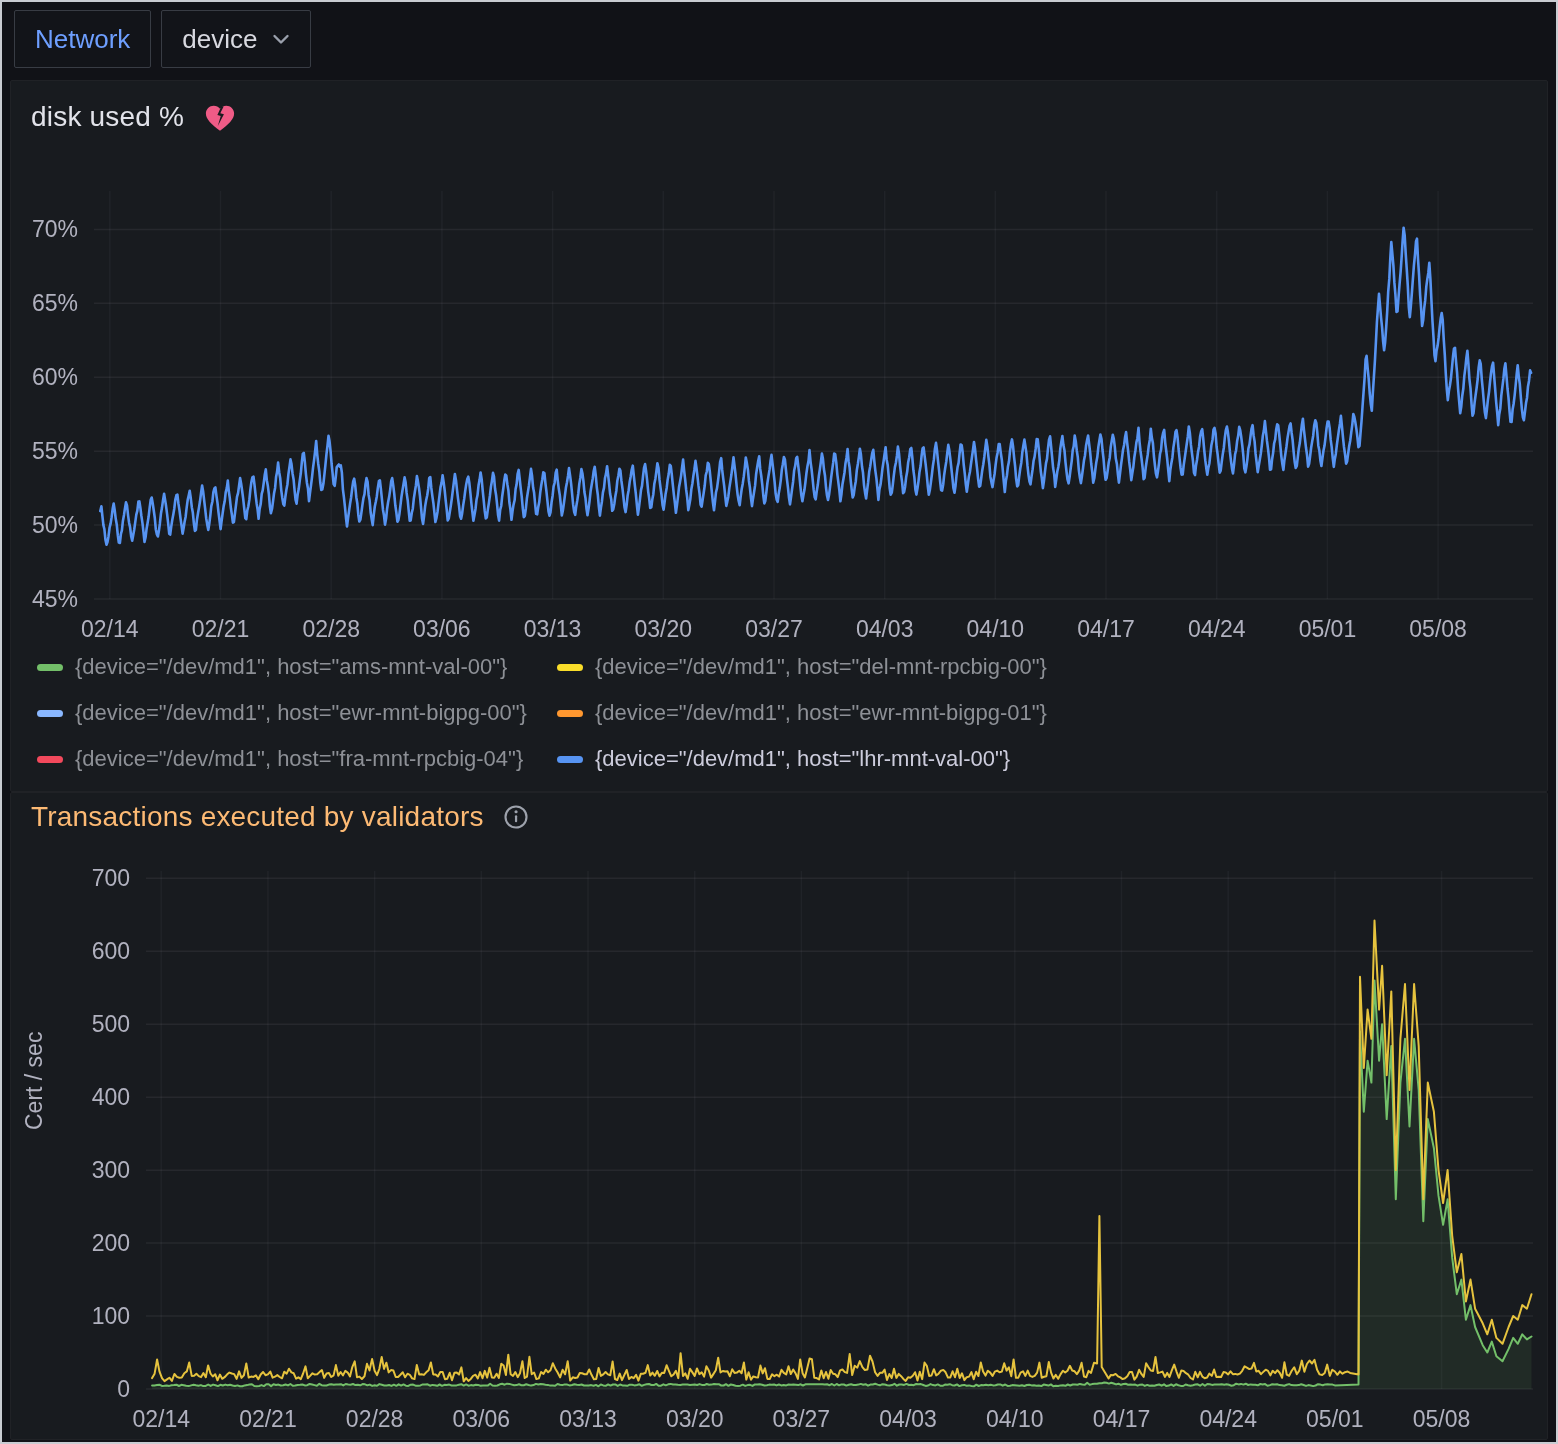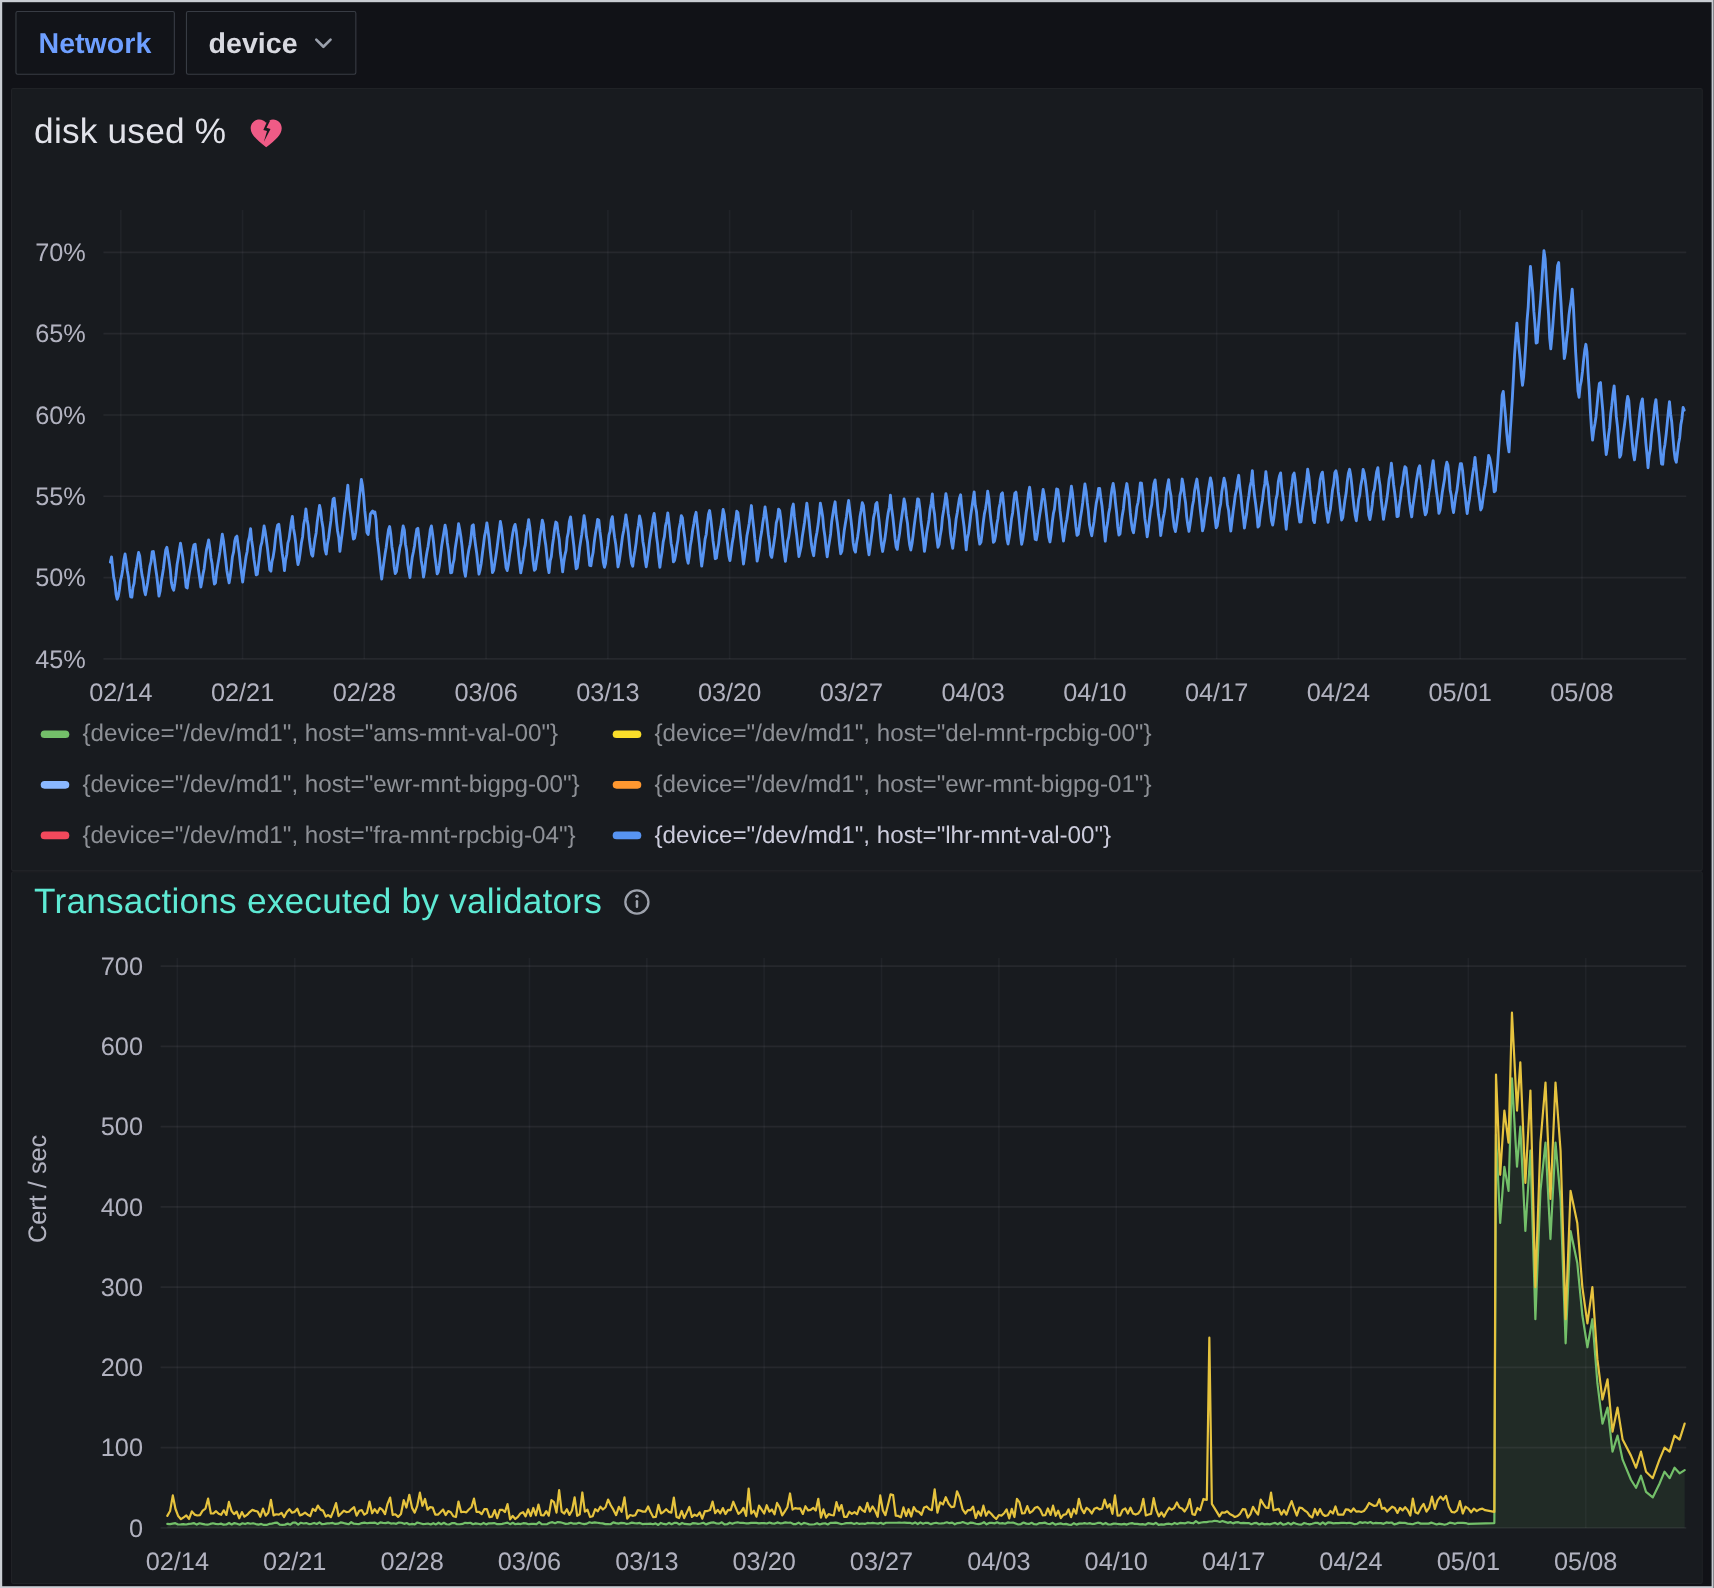--- a/index.html
+++ b/index.html
@@ -7,37 +7,37 @@
     position:relative;width:1558px;height:1444px;
     background:#111217;border:2px solid #c9ccd2;box-sizing:border-box;
     font-family:"Liberation Sans", sans-serif;overflow:hidden;
     -webkit-font-smoothing:antialiased;
   }
   
   .topbar{position:absolute;left:12px;top:8px;display:flex;gap:10px;}
   .var-box{
     height:56px;display:flex;align-items:center;padding:0 20px;
     border:1px solid #383c44;border-radius:2px;background:#121419;
-    font-size:26px;font-weight:700;
+    font-size:26px;font-weight:400;
   }
   .var-label{color:#6E9FFF;}
   .var-value{color:#d8d9e0;display:flex;align-items:center;gap:14px;}
   
   .panel{
     position:absolute;left:8px;width:1538px;background:#181b1f;
     border:1px solid #202226;border-radius:2px;box-sizing:border-box;
   }
   #panel1{top:78px;height:712px;}
   #panel2{top:790px;height:648px;}
   .panel-title{
     position:absolute;left:20px;display:flex;align-items:center;gap:18px;
-    font-size:32px;font-weight:500;letter-spacing:.2px;
+    font-size:28px;font-weight:500;letter-spacing:.2px;
   }
   #panel1 .panel-title{top:20px;color:#e2e3ea;}
-  #panel2 .panel-title{top:8px;color:#5eead4;}
+  #panel2 .panel-title{top:8px;color:#fdba74;}
   .chart-svg{position:absolute;left:0;display:block;}
   #chart1{top:0;}
   #chart2{top:0;}
   .tick{fill:rgba(204,204,220,0.85);font-family:"Liberation Sans",sans-serif;font-size:23px;}
   .ylab{
     position:absolute;left:10px;top:337px;transform:rotate(-90deg);transform-origin:left top;
     color:rgba(204,204,220,0.85);font-size:23px;white-space:nowrap;
   }
   
   .legend{

